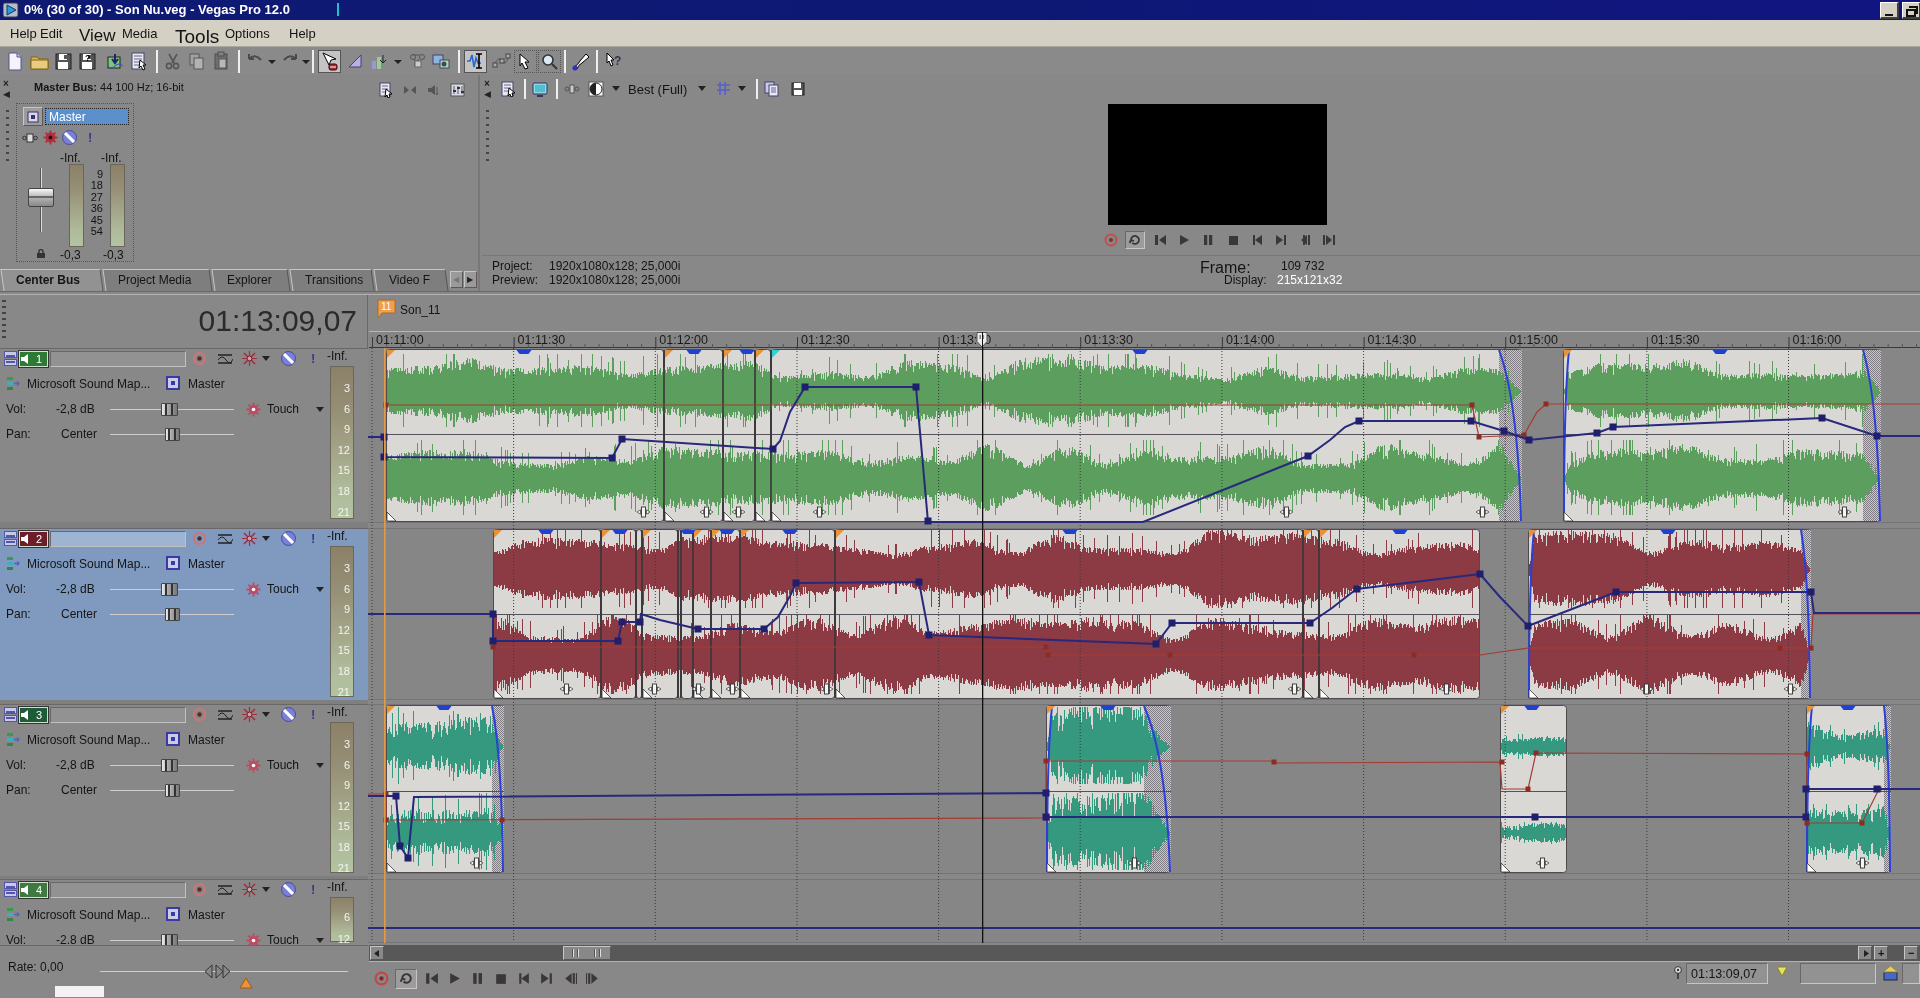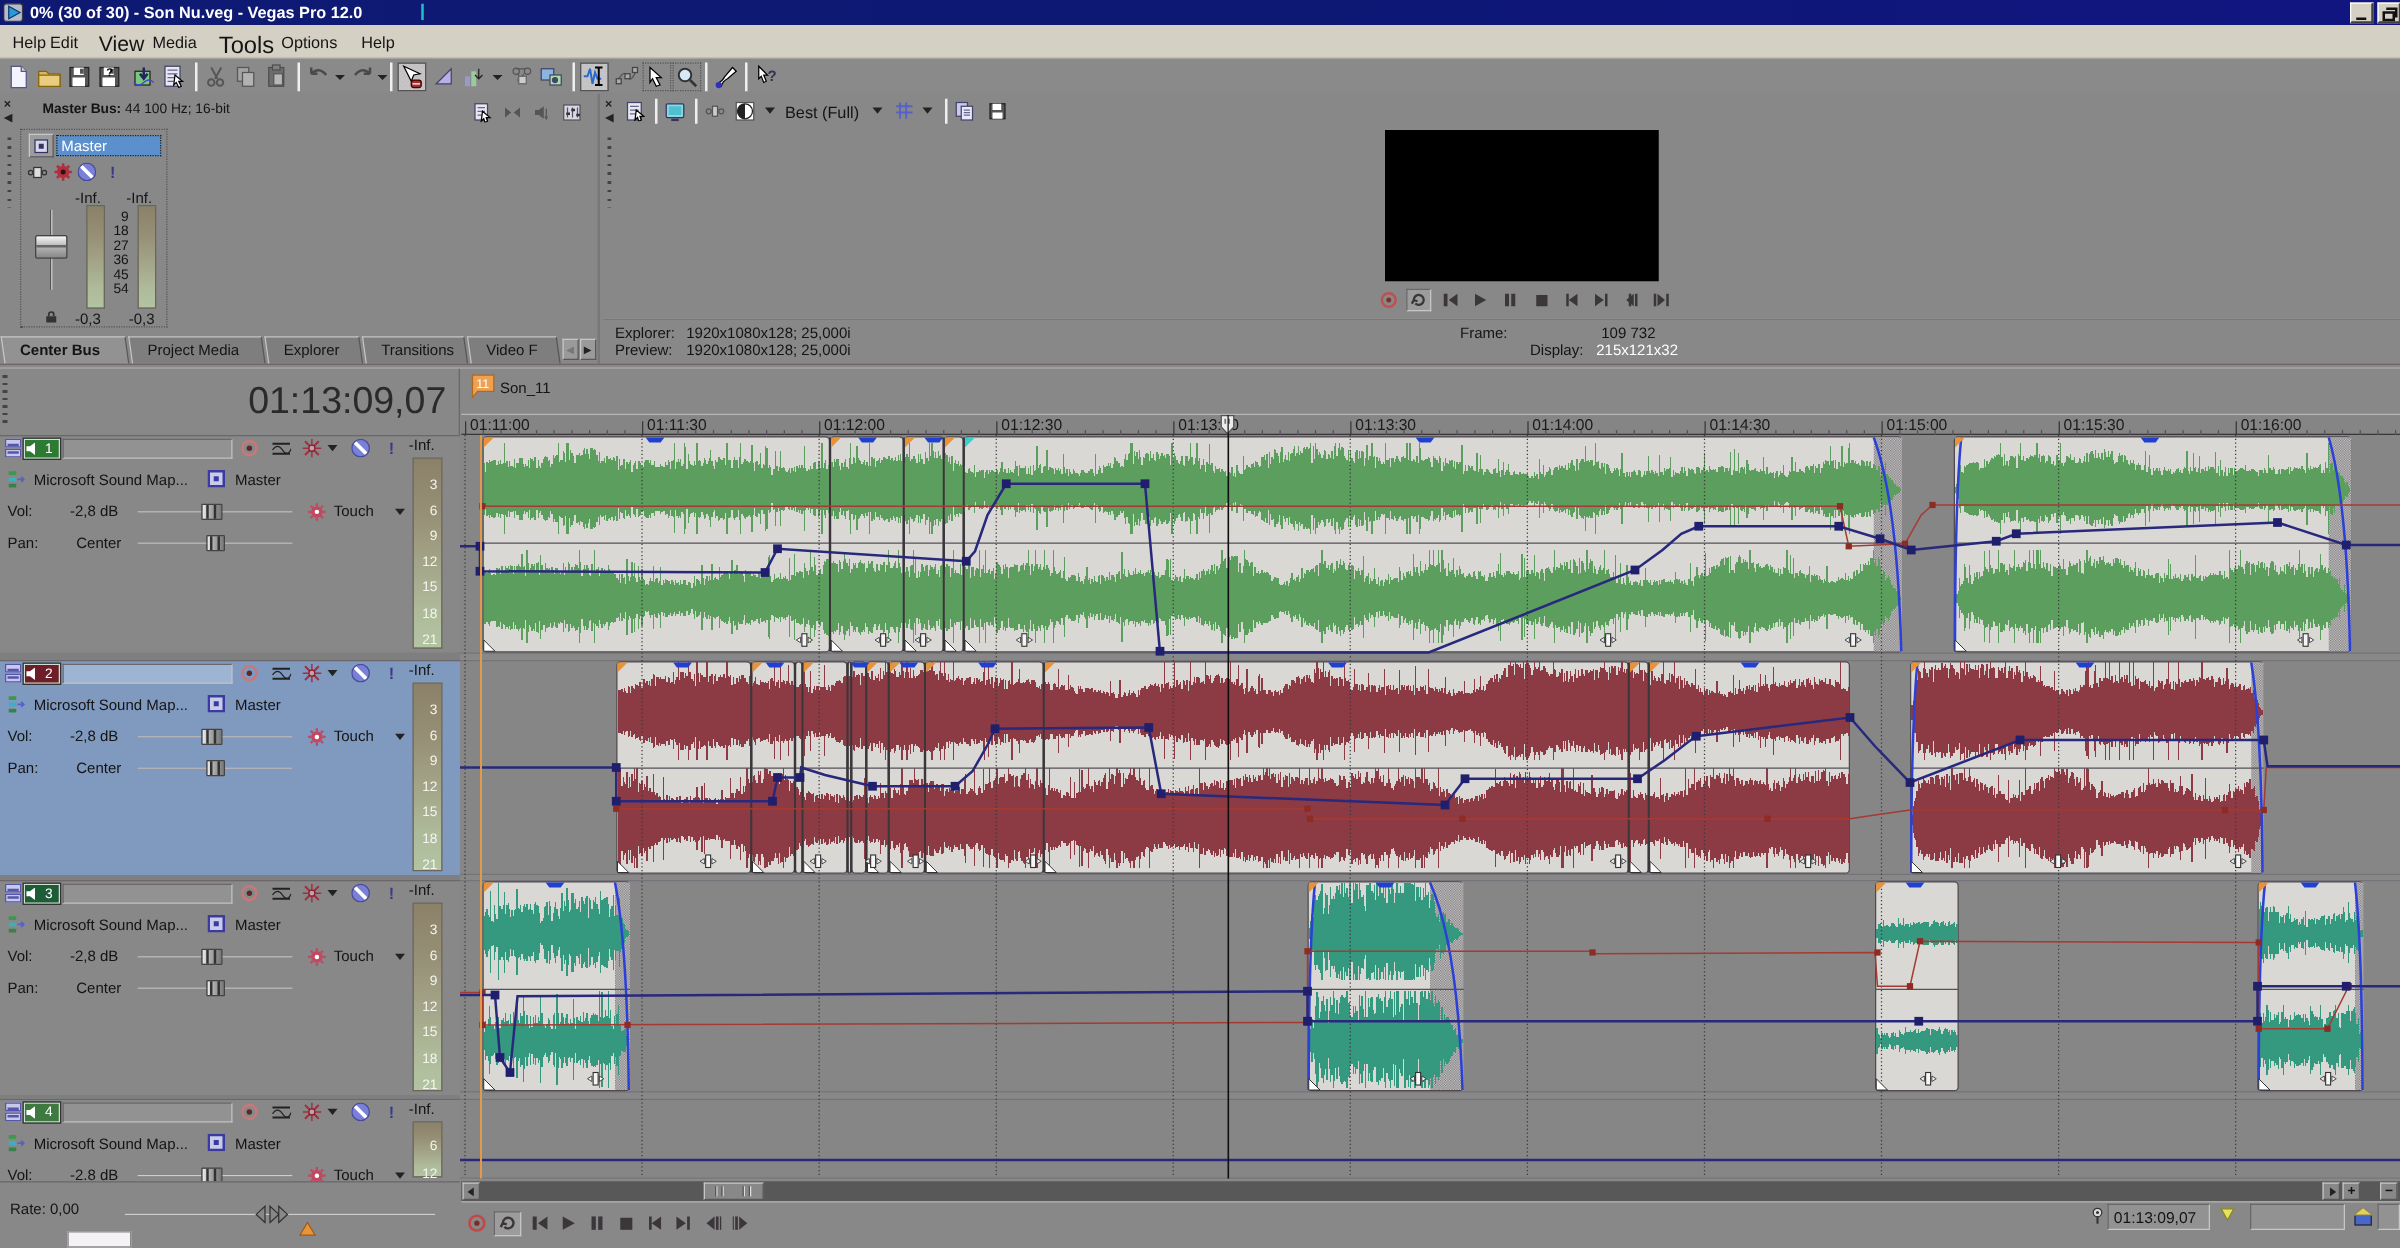--- a/index.html
+++ b/index.html
@@ -335,25 +335,25 @@
 <svg class="ab" style="left:1298px;top:233px" width="14" height="14" viewBox="0 0 14 14">
     <path d="M10 2 l-6 5 6 5 Z M11 2 h2 v10 h-2 Z" fill="#3a363a" transform="translate(-1 0)"></path>
     <rect x="5" y="2" width="2" height="10" fill="#3a363a"></rect>
   </svg>
 <svg class="ab" style="left:1322px;top:233px" width="14" height="14" viewBox="0 0 14 14">
     <path d="M4 2 l6 5 -6 5 Z" fill="#3a363a"></path>
     <rect x="1" y="2" width="2" height="10" fill="#3a363a"></rect>
     <rect x="11" y="2" width="2" height="10" fill="#3a363a"></rect>
   </svg>
 <div class="ab" style="left:482px;top:255px;width:1438px;height:1px;background:#b2b2b2;border-top:1px solid #7a767a"></div>
-<div class="tx" style="left:492px;top:259px;font-size:12px">Explorer:</div>
+<div class="tx" style="left:492px;top:259px;font-size:12px">Project:</div>
 <div class="tx" style="left:549px;top:259px;font-size:12px">1920x1080x128; 25,000i</div>
 <div class="tx" style="left:492px;top:273px;font-size:12px">Preview:</div>
 <div class="tx" style="left:549px;top:273px;font-size:12px">1920x1080x128; 25,000i</div>
-<div class="tx" style="left:1168px;top:259px;font-size:12px">Frame:</div>
+<div class="tx" style="left:1200px;top:259px;font-size:16px">Frame:</div>
 <div class="tx" style="left:1281px;top:259px;font-size:12px">109 732</div>
 <div class="tx" style="left:1224px;top:273px;font-size:12px">Display:</div>
 <div class="tx" style="left:1277px;top:273px;font-size:12px;color:#fff">215x121x32</div>
 <div class="ab" style="left:0;top:291px;width:1920px;height:4px;background:#8a868a;border-top:1px solid #6a666a;border-bottom:1px solid #b2b2b2"></div>
 <div class="ab" style="left:0;top:295px;width:368px;height:703px;background:#888888;border-right:1px solid #6a666a"></div>
 <div class="ab" style="left:2px;top:300px;width:4px;height:40px;background:repeating-linear-gradient(#444 0 2px,transparent 0 6px)"></div>
 <div class="tx" style="left:0;top:304px;width:357px;text-align:right;font-size:30px;color:#2a2a2a">01:13:09,07</div>
 <div class="ab" style="left:0;top:348px;width:368px;height:174px;background:#888888;border-top:1px solid #6a666a"></div>
 <div class="ab" style="left:4px;top:351px;width:13px;height:7px;background:#c8c8e8;border:1px solid #5555aa"></div>
 <div class="ab" style="left:6px;top:355px;width:9px;height:2px;background:#5555aa"></div>

